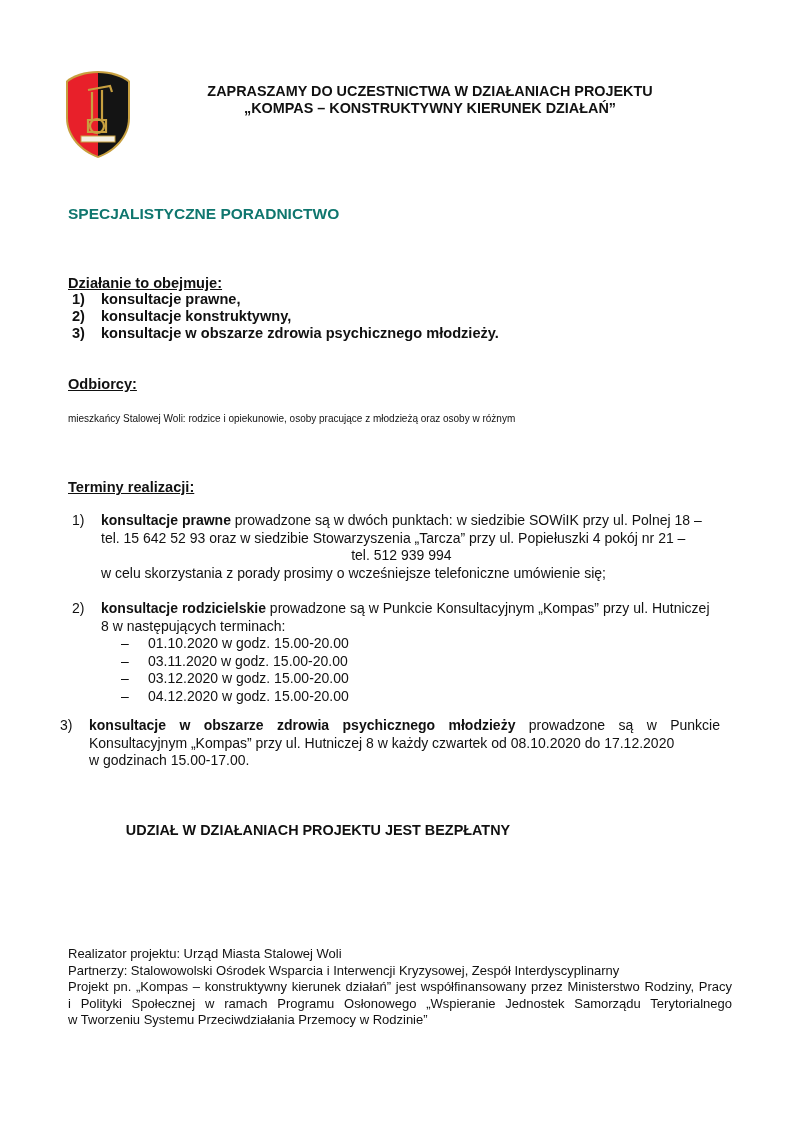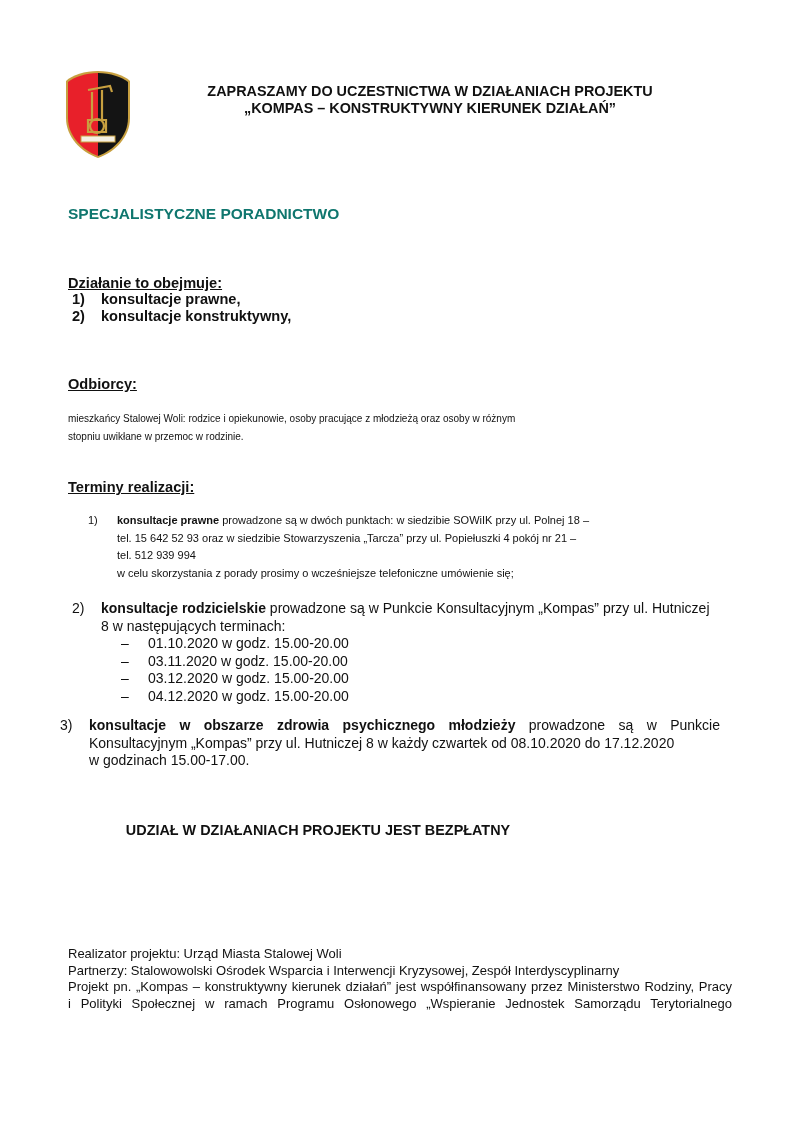--- a/index.html
+++ b/index.html
@@ -47,34 +47,34 @@
   <div>ZAPRASZAMY DO UCZESTNICTWA W DZIAŁANIACH PROJEKTU</div>
   <div>„KOMPAS – KONSTRUKTYWNY KIERUNEK DZIAŁAŃ”</div>
 </div>
 
 <div class="abs section-title">SPECJALISTYCZNE PORADNICTWO</div>
 
 <div class="abs u" style="left:68px; top:259px;margin-top:16px;">Działanie to obejmuje:</div>
 <div class="abs b" style="left:72px; top:291px; line-height:17px;">
   <div class="line"><span class="num">1)</span><span>konsultacje prawne,</span></div>
   <div class="line"><span class="num">2)</span><span>konsultacje konstruktywny,</span></div>
+  <div class="line"><span class="num">3)</span><span>konsultacje w obszarze zdrowia psychicznego młodzieży.</span></div>
 </div>
 
 <div class="abs u" style="left:68px; top:376px;">Odbiorcy:</div>
 <div class="abs" style="left:68px; top:410px; line-height:17.5px; font-size:10px;">
   <div class="line">mieszkańcy Stalowej Woli: rodzice i opiekunowie, osoby pracujące z młodzieżą oraz osoby w różnym</div>
-  <div class="line">stopniu uwikłane w przemoc w rodzinie.</div>
 </div>
 
 <div class="abs u" style="left:68px; top:479px;text-align:center;">Terminy realizacji:</div>
 
-<div class="abs" style="left:88px; top:512px; line-height:17.5px; font-size:11px;">
+<div class="abs" style="left:72px; top:512px; line-height:17.5px; font-size:14px;">
   <div class="line"><span class="num">1)</span><span class="b">konsultacje prawne</span><span> prowadzone są w dwóch punktach: w siedzibie SOWiIK przy ul. Polnej 18 –</span></div>
   <div class="line" style="padding-left:29px;">tel. 15 642 52 93 oraz w siedzibie Stowarzyszenia „Tarcza” przy ul. Popiełuszki 4 pokój nr 21 –</div>
-  <div class="line" style="padding-left:29px;">tel. 512 939 994</div>
+  <div class="line" style="padding-left:29px;text-align:center;">tel. 512 939 994</div>
   <div class="line" style="padding-left:29px;">w celu skorzystania z porady prosimy o wcześniejsze telefoniczne umówienie się;</div>
 </div>
 
 <div class="abs" style="left:72px; top:600px; line-height:17.5px; font-size:14px;">
   <div class="line"><span class="num">2)</span><span class="b">konsultacje rodzicielskie</span><span> prowadzone są w Punkcie Konsultacyjnym „Kompas” przy ul. Hutniczej</span></div>
   <div class="line" style="padding-left:29px;">8 w następujących terminach:</div>
   <div class="line" style="padding-left:49px;"><span class="dash">–</span><span>01.10.2020 w godz. 15.00-20.00</span></div>
   <div class="line" style="padding-left:49px;"><span class="dash">–</span><span>03.11.2020 w godz. 15.00-20.00</span></div>
   <div class="line" style="padding-left:49px;"><span class="dash">–</span><span>03.12.2020 w godz. 15.00-20.00</span></div>
   <div class="line" style="padding-left:49px;"><span class="dash">–</span><span>04.12.2020 w godz. 15.00-20.00</span></div>
@@ -86,13 +86,14 @@
   <div class="line" style="padding-left:29px;">w godzinach 15.00-17.00.</div>
 </div>
 
 <div class="abs b" style="left:0; width:636px; top:822px; text-align:center; font-size:14.4px;">UDZIAŁ W DZIAŁANIACH PROJEKTU JEST BEZPŁATNY</div>
 
 <div class="abs footer" style="top:946px;">
   <div class="line">Realizator projektu: Urząd Miasta Stalowej Woli</div>
   <div class="line">Partnerzy: Stalowowolski Ośrodek Wsparcia i Interwencji Kryzysowej, Zespół Interdyscyplinarny</div>
   <div class="line just" style="white-space:normal;">Projekt pn. „Kompas – konstruktywny kierunek działań” jest współfinansowany przez Ministerstwo Rodziny, Pracy</div>
   <div class="line just" style="white-space:normal;">i Polityki Społecznej w ramach Programu Osłonowego „Wspieranie Jednostek Samorządu Terytorialnego</div>
+  <div class="line">w Tworzeniu Systemu Przeciwdziałania Przemocy w Rodzinie”</div>
 </div>
 
 </body></html>

